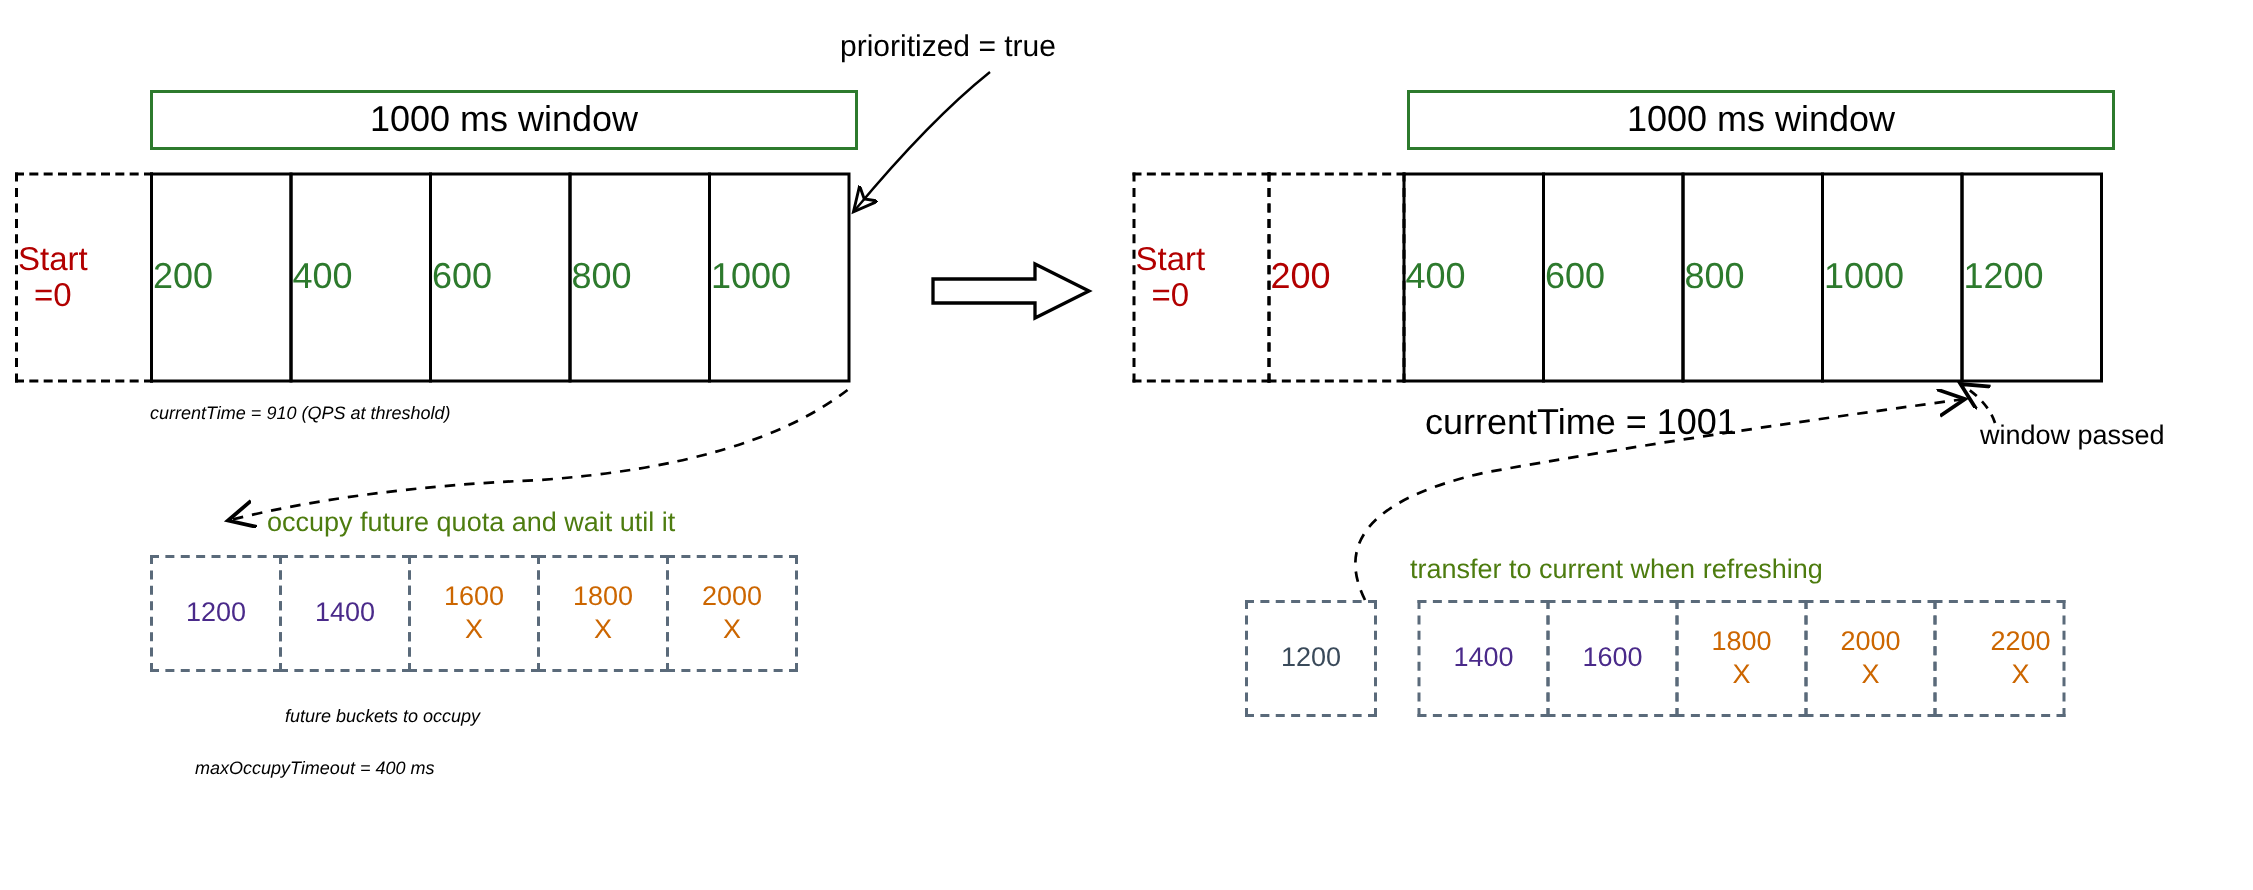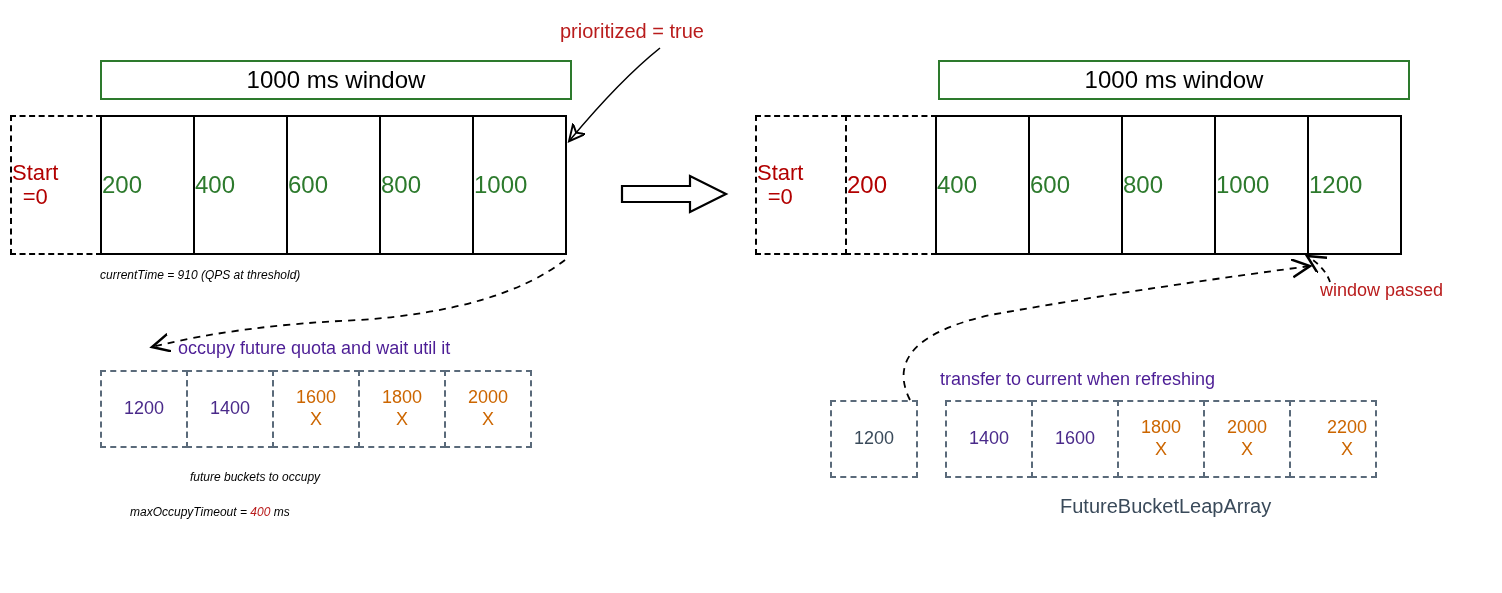--- a/index.html
+++ b/index.html
@@ -70,22 +70,22 @@
     margin-left: -2px;
     line-height: 1.2;
   }
   .future-bucket:first-child { margin-left: 0; }
   .purple { color: #4a2a8a; }
   .orange { color: #cc6600; }
   .slate { color: #3a4a5a; }
 
   
   .label { font-size: 12px; color: #000; font-style: italic; }
-  .label-sm { font-size: 18px; color: #4c1d95; }
-  .purple-text { color: #b91c1c; }
+  .label-sm { font-size: 18px; color: #4d7c0f; }
+  .purple-text { color: #000000; }
   .slate-text { color: #3a4a5a; }
 
 </style>
 </head>
 <body>
 
 <div class="diagram">
 
   <div class="abs purple-text" style="left:550px; top:0px; font-size:20px;">prioritized = true</div>
 
@@ -191,20 +191,21 @@
         <span class="green">800</span>
       </div>
     <div class="bucket">
         <span class="green">1000</span>
       </div>
     <div class="bucket">
         <span class="green">1200</span>
       </div>
   </div>
 
+  <div class="abs" style="left:940px; top:248px; font-size:24px;">currentTime = 1001</div>
 
   <div class="abs purple-text" style="left:1310px; top:260px; font-size:18px;">window passed</div>
 
   <div class="abs label-sm" style="left:930px; top:349px;">transfer to current when refreshing</div>
 
   <div class="abs future-row" style="left:820px; top:380px;">
     <div class="future-bucket">
       <span class="slate">1200</span>
     </div>
   </div>
@@ -223,21 +224,20 @@
     <div class="future-bucket">
         <span class="orange" style="white-space:pre-line;">2000
 X</span>
       </div>
     <div class="future-bucket">
         <span class="orange" style="white-space:pre-line;margin-left:28px;">2200
 X</span>
       </div>
   </div>
 
-  <div class="abs slate-text" style="left:1050px; top:475px; font-size:20px;">FutureBucketLeapArray</div>
 
   <svg class="abs" style="left:1285px; top:232px; overflow:visible;" width="60" height="40">
     <defs>
       <marker id="ah3" markerWidth="14" markerHeight="14" refX="10" refY="5" orient="auto">
         <path d="M0,0 L10,5 L0,10" fill="none" stroke="#000" stroke-width="1.4"></path>
       </marker>
     </defs>
     <path d="M35,30 Q30,15 12,4" fill="none" stroke="#000" stroke-width="1.8" stroke-dasharray="6 5" marker-end="url(#ah3)"></path>
   </svg>
 

